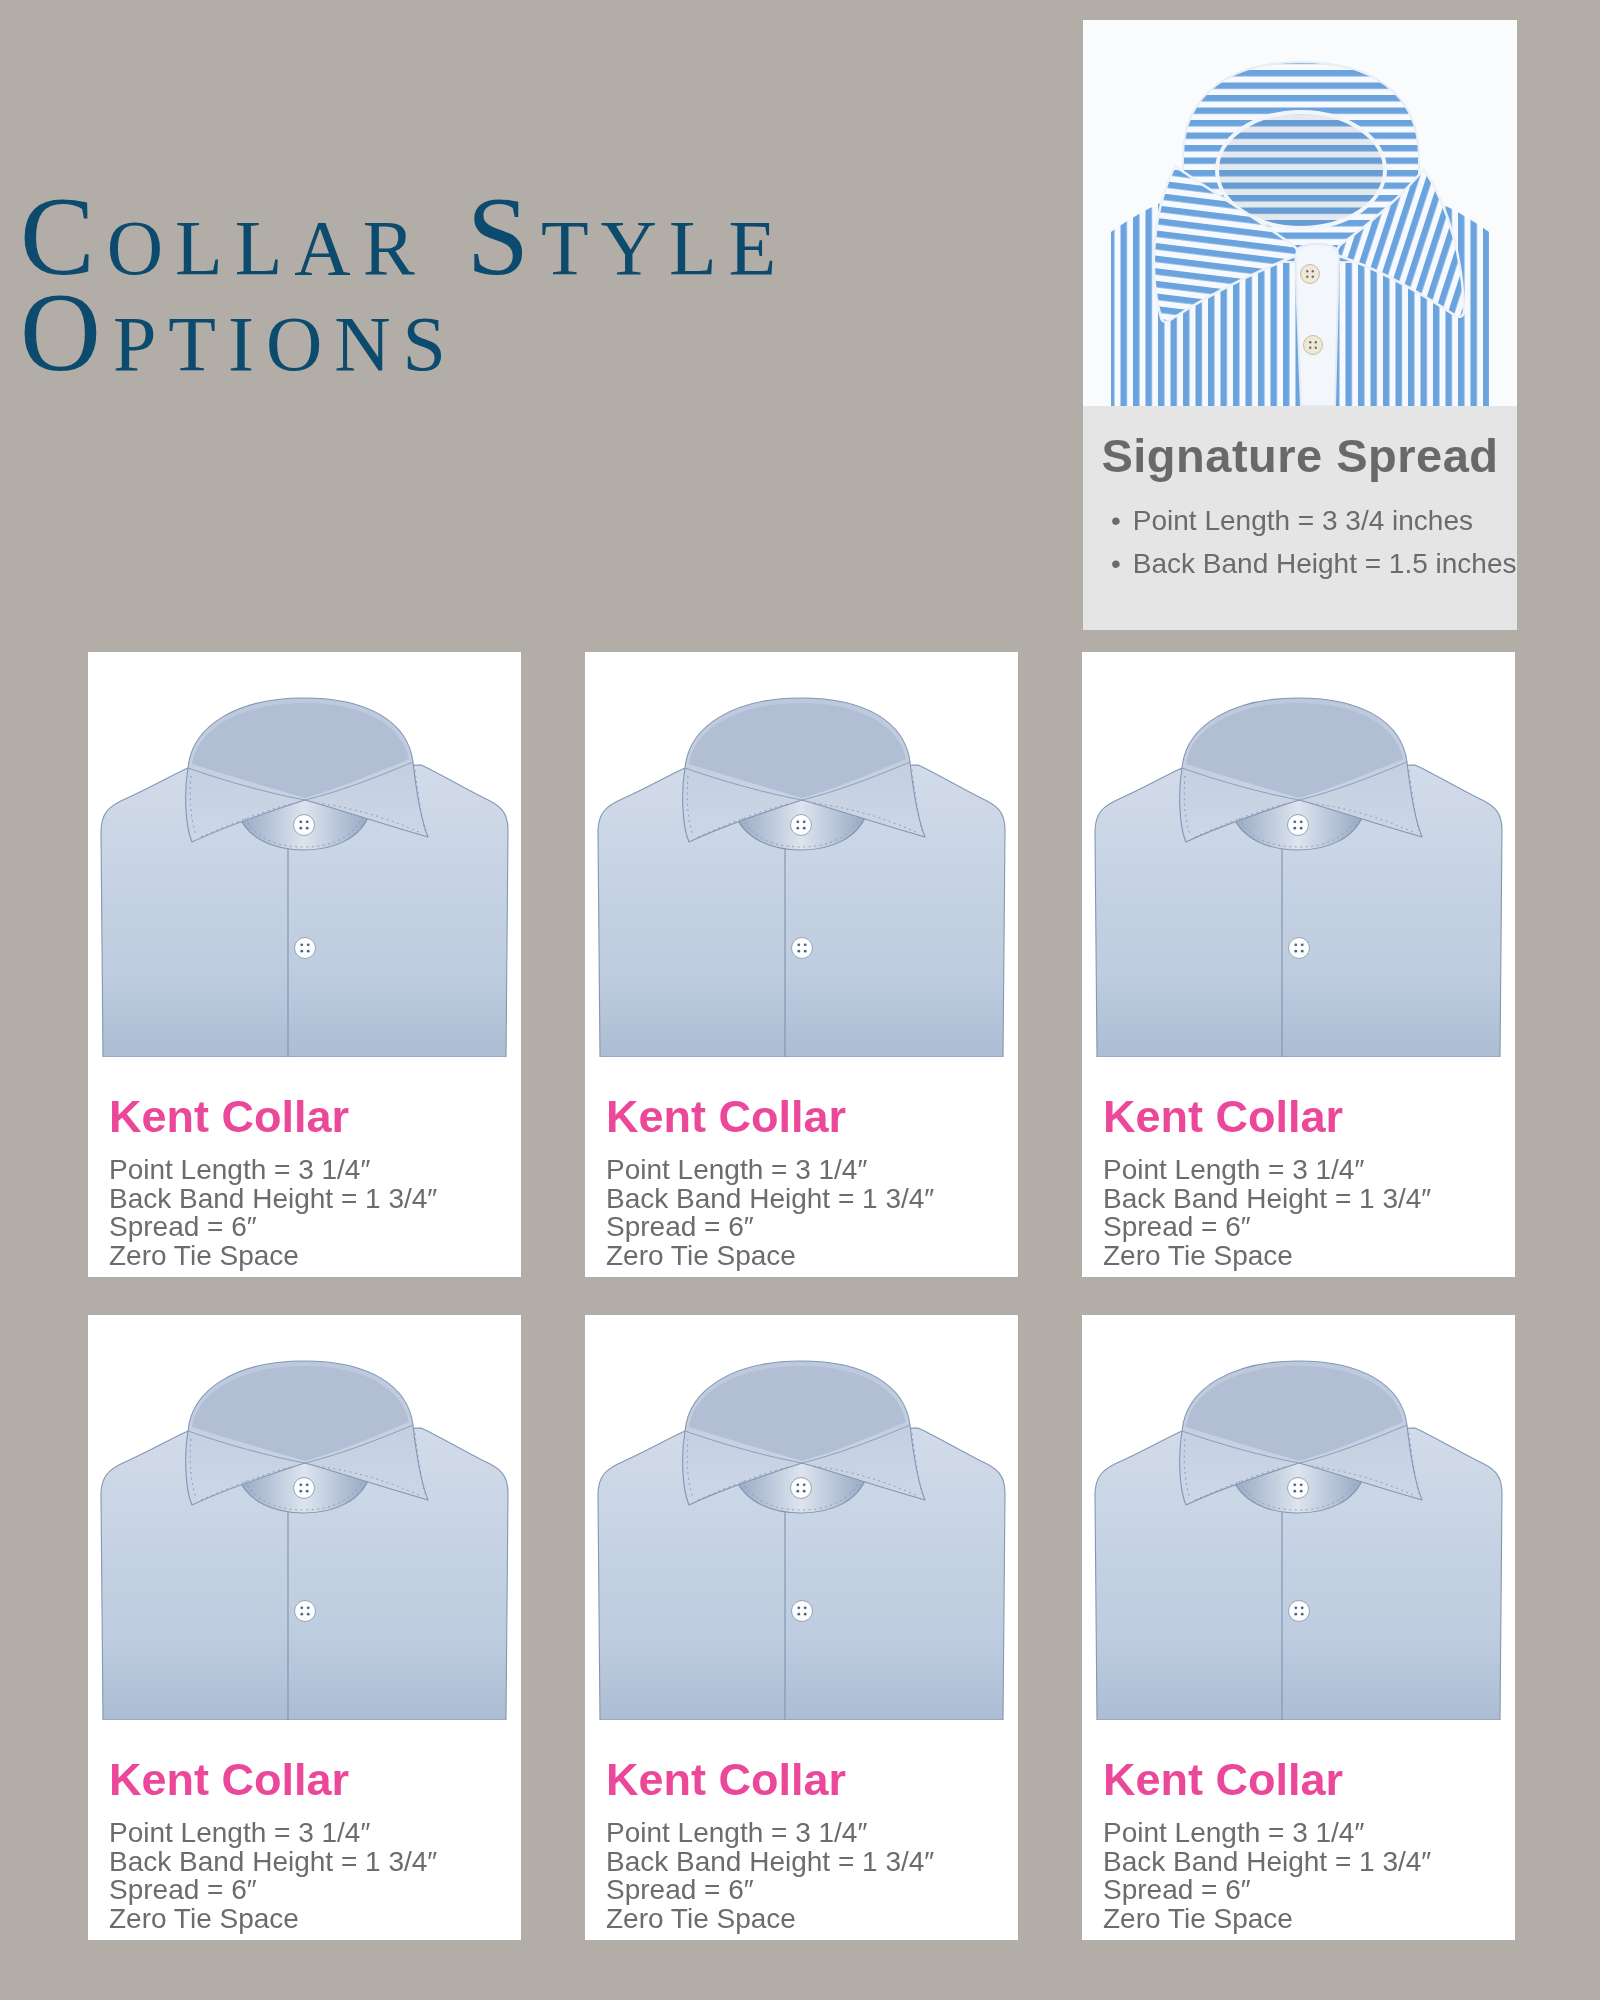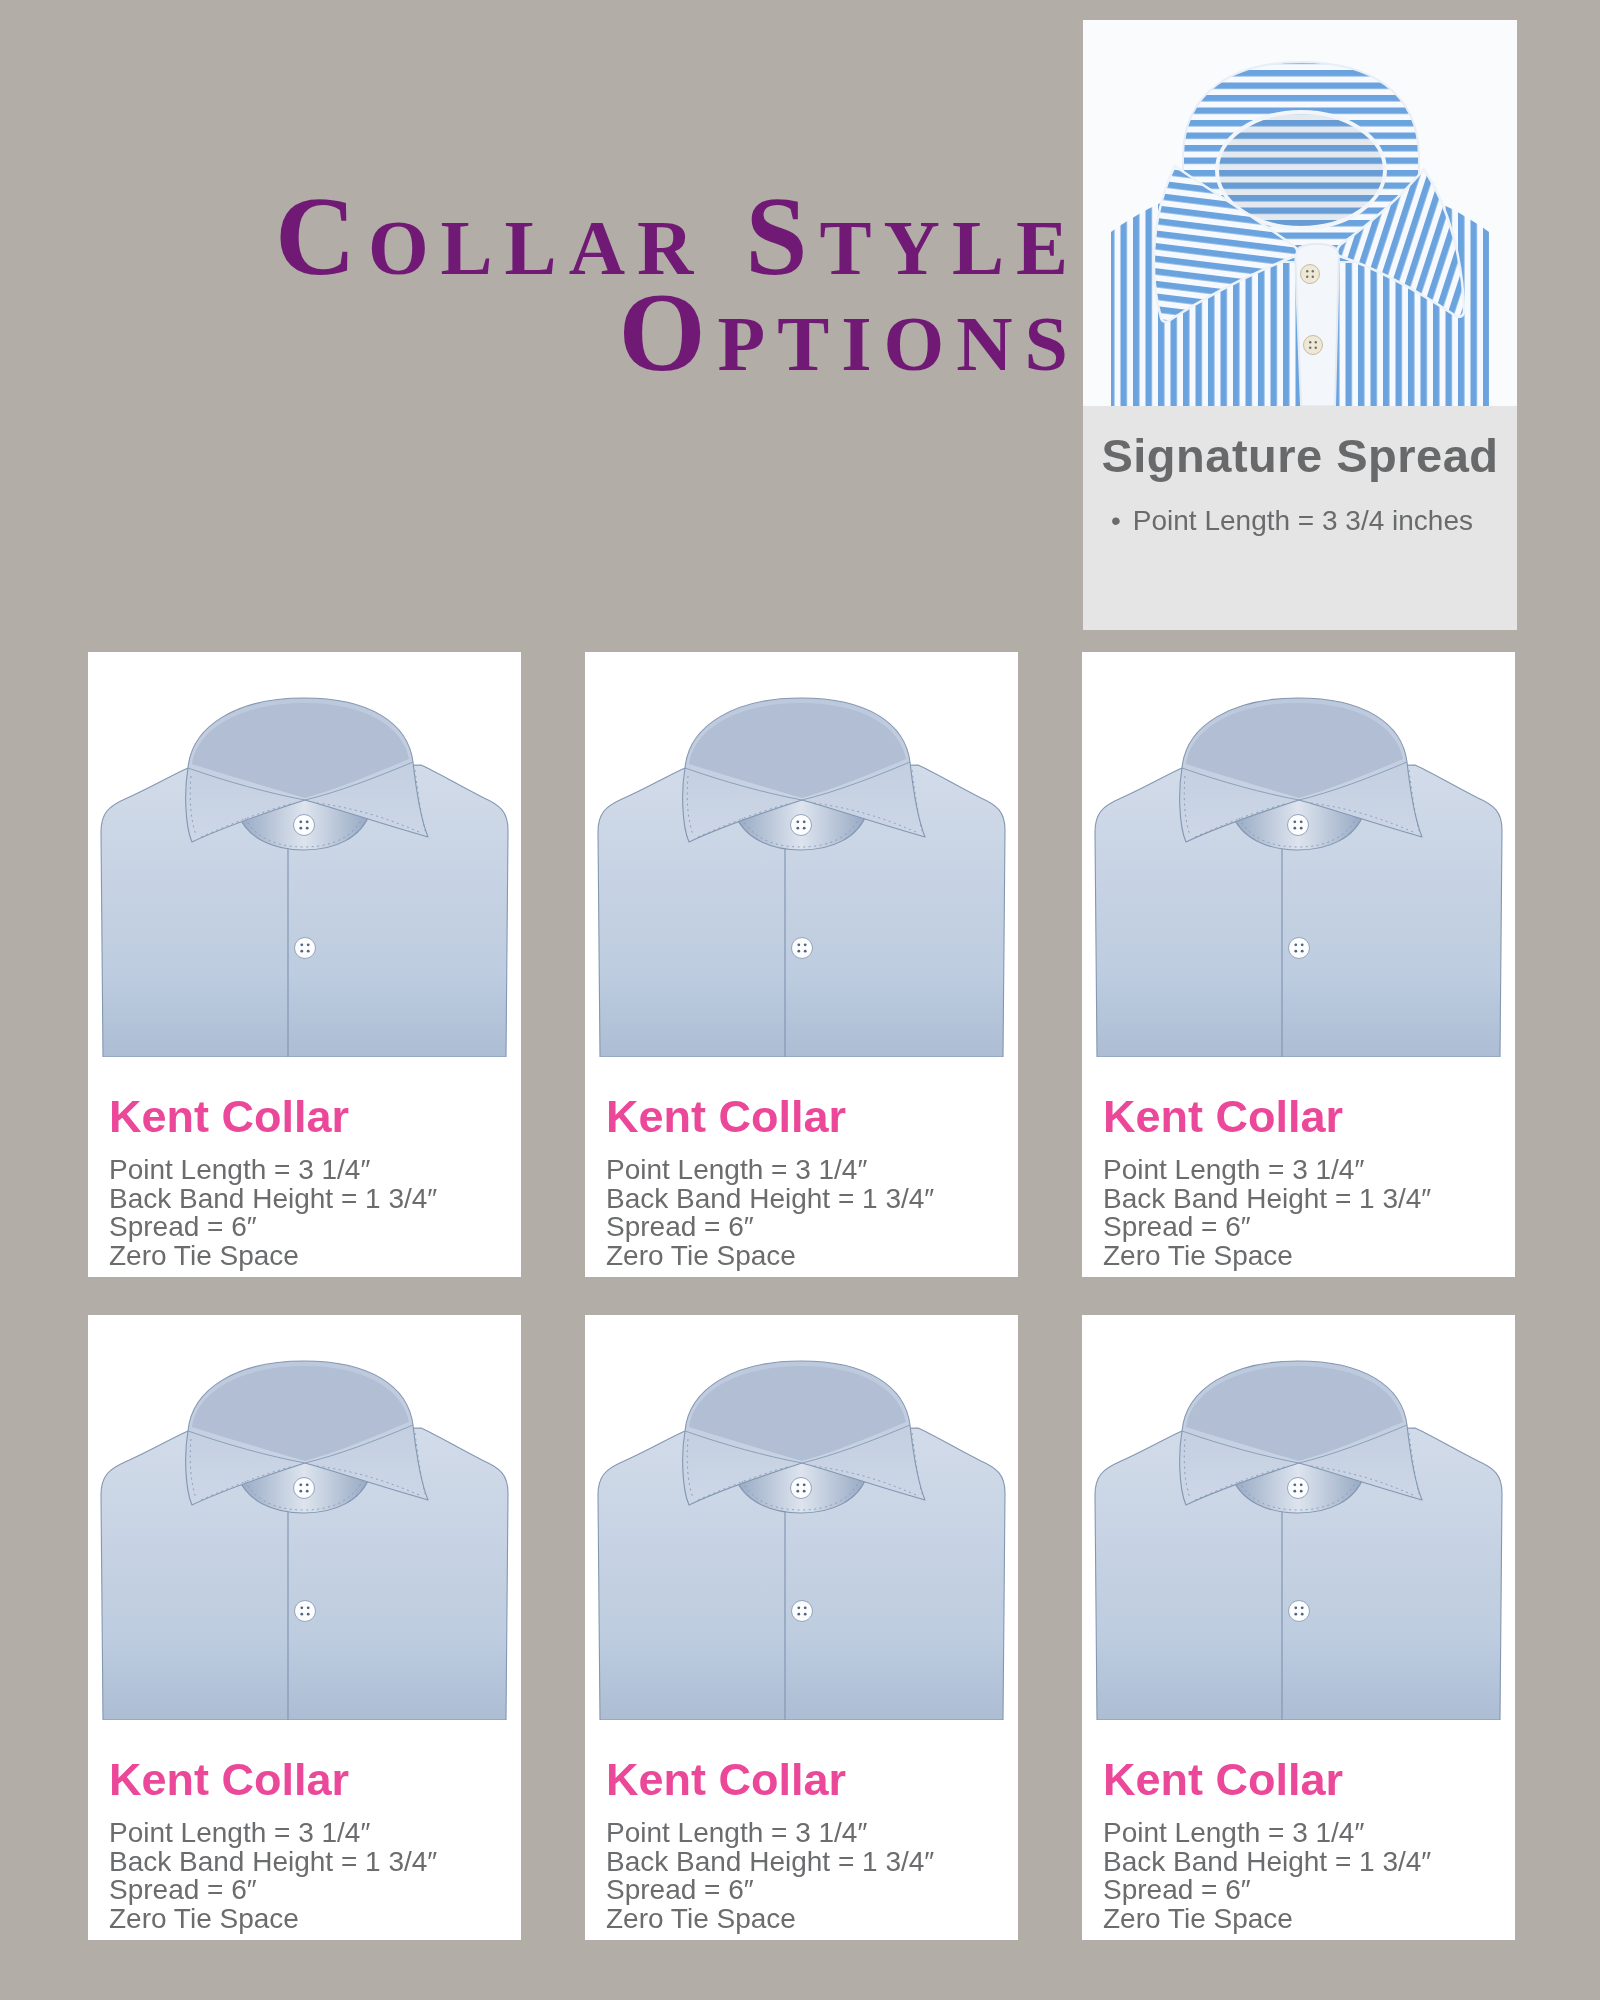--- a/index.html
+++ b/index.html
@@ -5,25 +5,25 @@
   html,body{margin:0;padding:0;}
   body{
     position:relative;
     width:1600px;height:2000px;
     background:#b2ada6;
     font-family:"Liberation Sans",sans-serif;
     overflow:hidden;
   }
   .main-title{
     position:absolute;left:20px;top:188px;width:1060px;
-    text-align:right;
+    text-align:left;
     font-family:"Liberation Serif",serif;
     font-variant:small-caps;
     font-size:112px;line-height:96px;letter-spacing:12px;
-    color:#701a75;font-weight:700;
+    color:#0c4a6e;font-weight:400;
   }
   .featured-card{
     position:absolute;left:1083px;top:20px;width:434px;height:610px;
     background:#e5e5e5;
   }
   .photo{display:block;width:434px;height:386px;}
   .featured-title{
     margin:22px 0 0 0;text-align:center;
     font-size:47px;font-weight:bold;color:#68696b;letter-spacing:.5px;
   }
@@ -87,20 +87,21 @@
       <circle cx="230" cy="325" r="9.5" fill="#efe8d5" stroke="#c6bca6" stroke-width="1"></circle>
       <circle cx="227.2" cy="322.2" r="1.2" fill="#6a6e76"></circle>
         <circle cx="232.8" cy="322.2" r="1.2" fill="#6a6e76"></circle>
       <circle cx="227.2" cy="327.8" r="1.2" fill="#6a6e76"></circle>
         <circle cx="232.8" cy="327.8" r="1.2" fill="#6a6e76"></circle>
     </g>
   </svg>
   <h2 class="featured-title">Signature Spread</h2>
   <ul class="bullets">
     <li><span class="dot">•</span><span>Point Length = 3 3/4 inches</span></li>
+    <li><span class="dot">•</span><span>Back Band Height = 1.5 inches</span></li>
   </ul>
 </section>
 
 <div class="cards-grid" id="cards-grid">
   <div class="collar-card">
     <svg class="illus" viewBox="0 0 433 405" xmlns="http://www.w3.org/2000/svg">
       <defs>
         <linearGradient id="c-body" x1="0" y1="0" x2="0" y2="1">
           <stop offset="0" stop-color="#d2dbe9"></stop>
             <stop offset="0.72" stop-color="#bdccdf"></stop>

